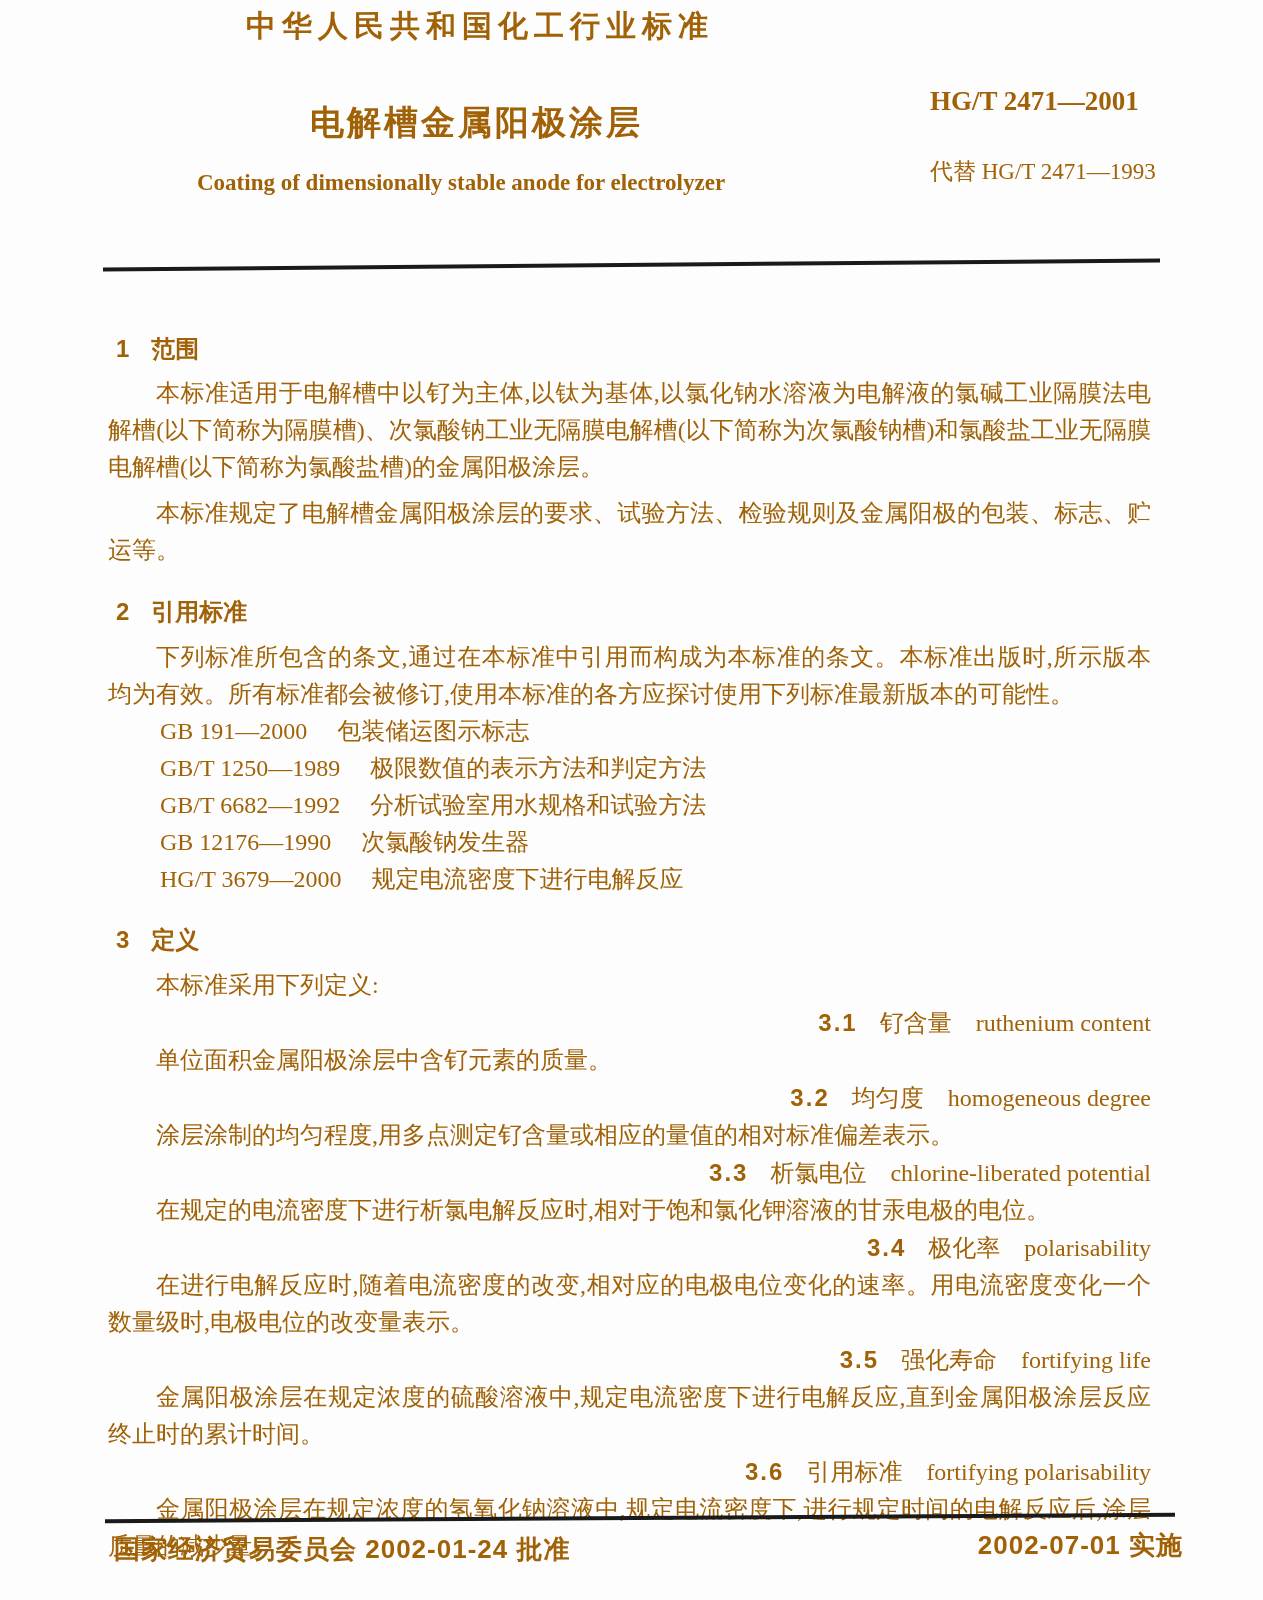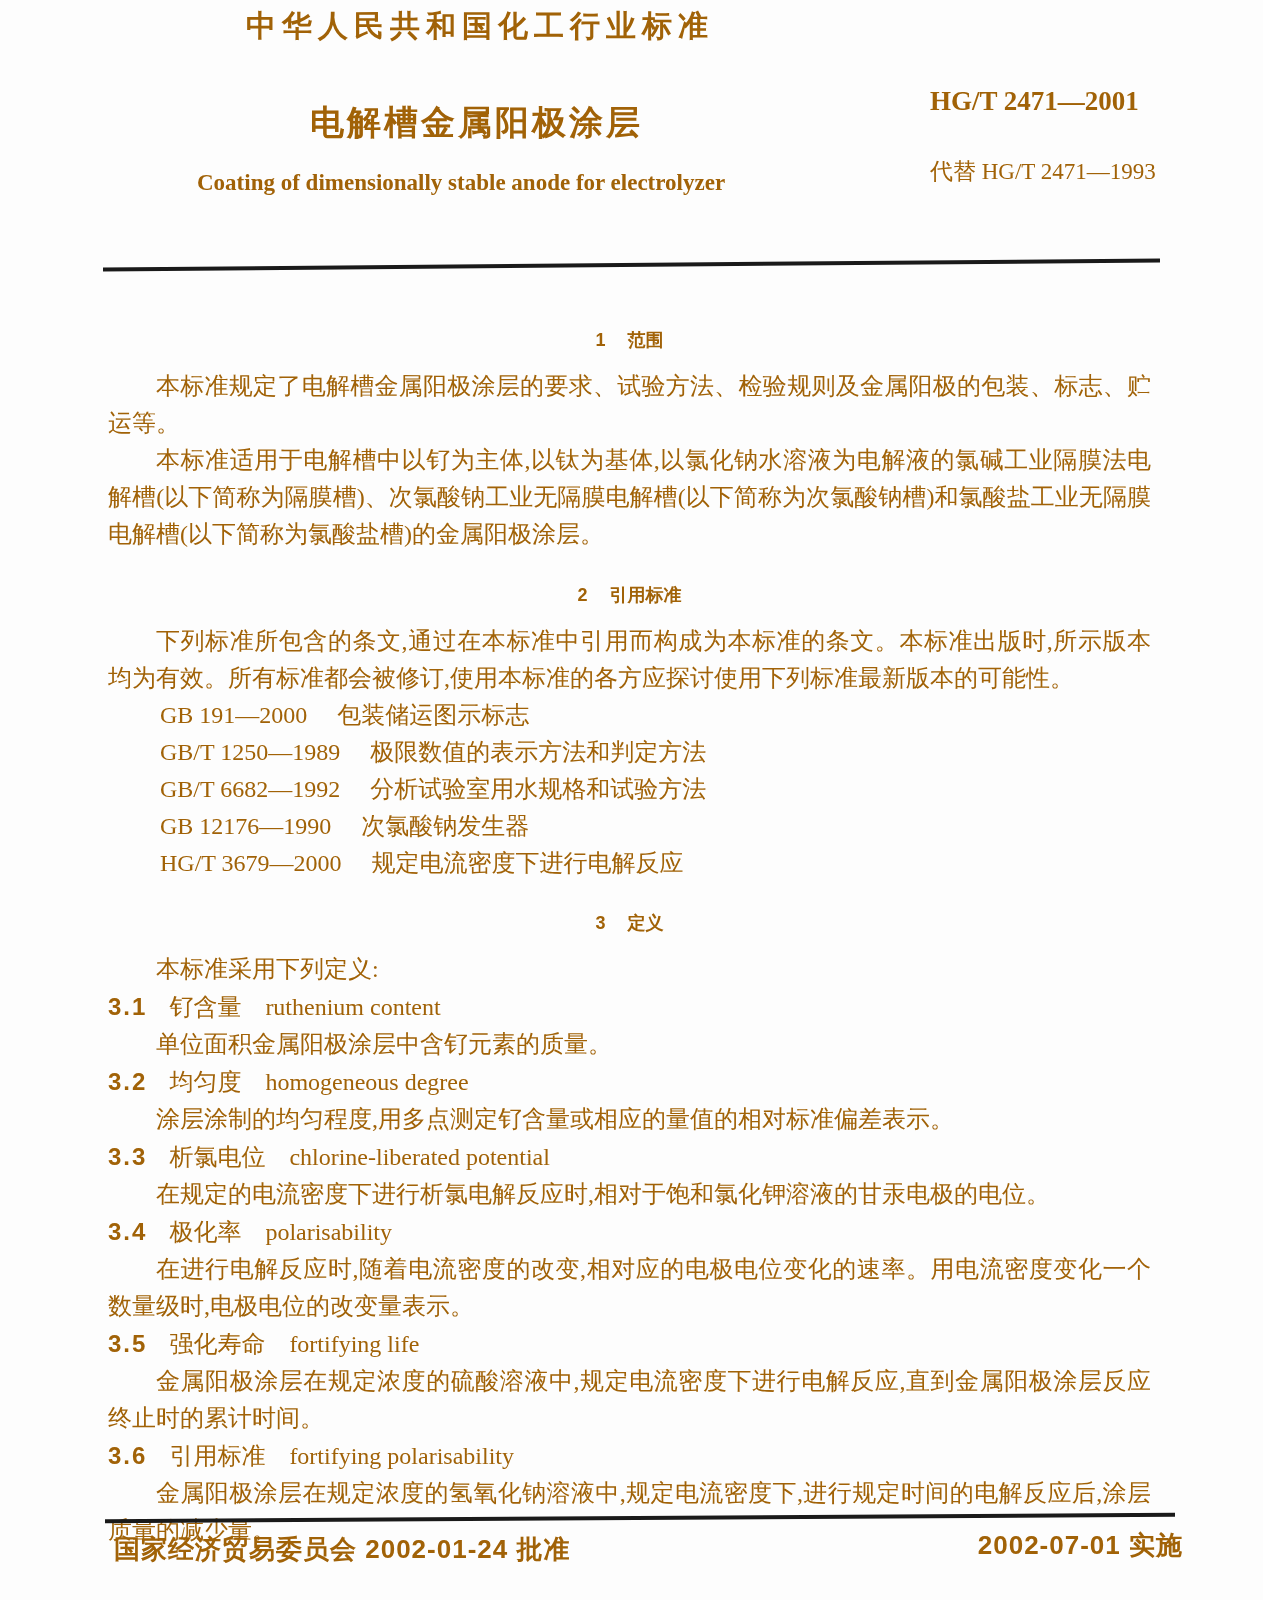--- a/index.html
+++ b/index.html
@@ -50,34 +50,34 @@
     width: 1057px; height: 4px;
     transform: rotate(-0.5deg);
   }
 
   
   .doc-body {
     position: absolute; left: 108px; top: 322px; width: 1043px;
     font-size: 24px; line-height: 37px; text-align: justify;
   }
   .sec-h {
-    margin: 0;
+    margin: 8px;
     font-family: "Liberation Sans", "DejaVu Sans", sans-serif;
-    font-weight: 700; font-size: 18px; line-height: 37px;
-    text-align: center;
+    font-weight: 700; font-size: 24px; line-height: 37px;
+    text-align: left;
   }
   .sec-no { margin-right: 22px; }
   .mt-s2 { margin-top: 24px; }
   .mt-s3 { margin-top: 23px; }
   .para { margin: 0; text-indent: 48px; }
   .after-h { margin-top: 9px; }
   .ref-line { padding-left: 52px; text-align: left; }
   .ref-code { white-space: nowrap; }
   .ref-title { margin-left: 30px; }
-  .def-h { text-align: left; }
+  .def-h { text-align: right; }
   .def-no {
     font-family: "Liberation Sans", "DejaVu Sans", sans-serif;
     font-weight: 700; letter-spacing: 2px; margin-right: 22px;
   }
   .def-term { margin-right: 24px; }
   .def-en { font-family: "Liberation Serif", "DejaVu Serif", serif; }
 
   
   .foot-rule {
     position: absolute; left: 105px; top: 1516px;
@@ -107,22 +107,22 @@
     <h1 class="title-zh">电解槽金属阳极涂层</h1>
     <div class="std-no">HG/T 2471—2001</div>
     <div class="replaces">代替 HG/T 2471—1993</div>
     <div class="title-en">Coating of dimensionally stable anode for electrolyzer</div>
     <div class="rule head-rule"></div>
   </header>
 
   <main class="doc-body">
 
     <h2 class="sec-h"><span class="sec-no">1</span><span class="sec-t">范围</span></h2>
+    <p class="para">本标准适用于电解槽中以钌为主体,以钛为基体,以氯化钠水溶液为电解液的氯碱工业隔膜法电解槽(以下简称为隔膜槽)、次氯酸钠工业无隔膜电解槽(以下简称为次氯酸钠槽)和氯酸盐工业无隔膜电解槽(以下简称为氯酸盐槽)的金属阳极涂层。</p>
     <p class="para after-h">本标准规定了电解槽金属阳极涂层的要求、试验方法、检验规则及金属阳极的包装、标志、贮运等。</p>
-    <p class="para">本标准适用于电解槽中以钌为主体,以钛为基体,以氯化钠水溶液为电解液的氯碱工业隔膜法电解槽(以下简称为隔膜槽)、次氯酸钠工业无隔膜电解槽(以下简称为次氯酸钠槽)和氯酸盐工业无隔膜电解槽(以下简称为氯酸盐槽)的金属阳极涂层。</p>
 
     <h2 class="sec-h mt-s2"><span class="sec-no">2</span><span class="sec-t">引用标准</span></h2>
     <p class="para after-h">下列标准所包含的条文,通过在本标准中引用而构成为本标准的条文。本标准出版时,所示版本均为有效。所有标准都会被修订,使用本标准的各方应探讨使用下列标准最新版本的可能性。</p>
     <div class="ref-line"><span class="ref-code">GB 191—2000</span><span class="ref-title">包装储运图示标志</span></div>
     <div class="ref-line"><span class="ref-code">GB/T 1250—1989</span><span class="ref-title">极限数值的表示方法和判定方法</span></div>
     <div class="ref-line"><span class="ref-code">GB/T 6682—1992</span><span class="ref-title">分析试验室用水规格和试验方法</span></div>
     <div class="ref-line"><span class="ref-code">GB 12176—1990</span><span class="ref-title">次氯酸钠发生器</span></div>
     <div class="ref-line"><span class="ref-code">HG/T 3679—2000</span><span class="ref-title">规定电流密度下进行电解反应</span></div>
 
     <h2 class="sec-h mt-s3"><span class="sec-no">3</span><span class="sec-t">定义</span></h2>

